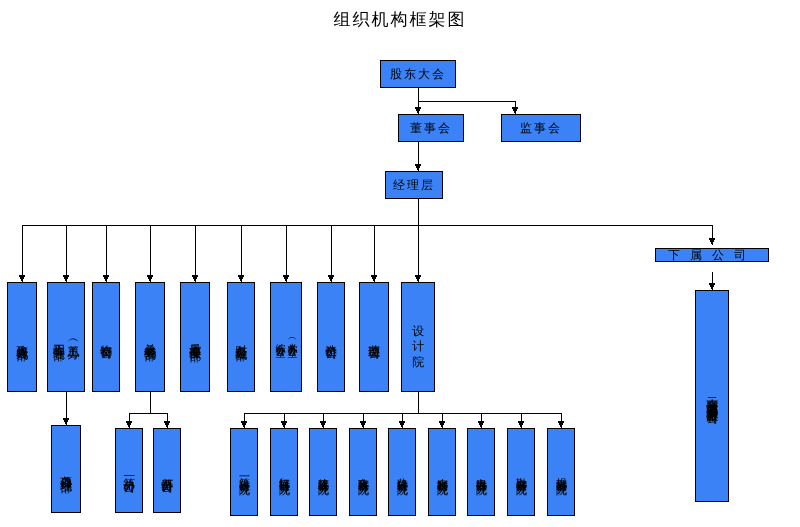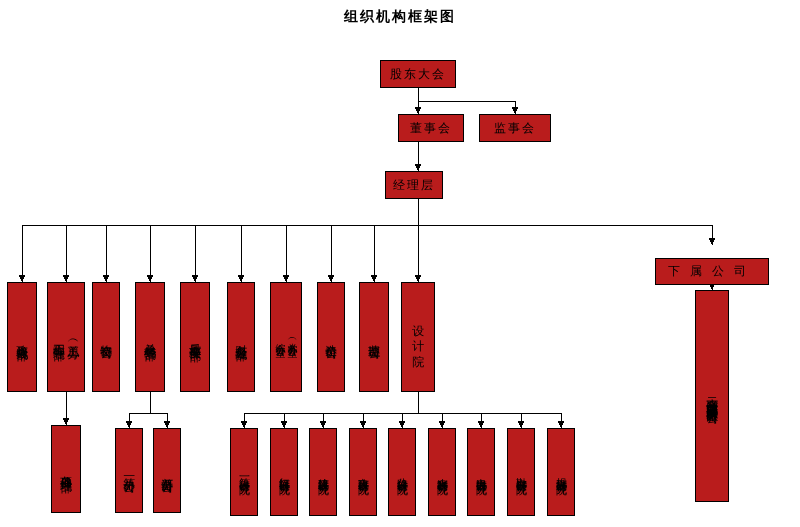--- a/index.html
+++ b/index.html
@@ -4,25 +4,25 @@
 <style>
   html,body { margin:0; padding:0; }
   body {
     width:800px; height:527px; background:#ffffff; color:#000;
     font-family:"Liberation Serif","DejaVu Serif",serif;
     overflow:hidden;
   }
   .canvas { position:relative; width:800px; height:527px; }
   .title {
     position:absolute; left:0; top:8px; width:100%;
-    text-align:center; font-weight:bold; font-size:14px; letter-spacing:2px;
+    text-align:center; font-weight:normal; font-size:17px; letter-spacing:2px;
   }
   .box {
     position:absolute; box-sizing:border-box;
-    border:1px solid #000; background:#b91c1c;
+    border:1px solid #000; background:#3b82f6;
     display:flex; align-items:center; justify-content:center;
     font-size:12px; text-align:center; z-index:2;
   }
   .v {
     writing-mode:vertical-lr; text-orientation:upright;
     text-align:center; letter-spacing:1px; line-height:1.2;
   }
   .col { display:block; }
   .fs10 { font-size:10px; }
   .fs11 { font-size:11px; }
@@ -100,21 +100,21 @@
       <line x1="712" y1="272" x2="712" y2="290" marker-end="url(#arrow)"></line>
     </g>
   </svg>
 
   <div class="box hsp2" style="left:380px;top:60px;width:76px;height:28px">
     <span>股东大会</span>
   </div>
   <div class="box hsp2" style="left:398px;top:114px;width:66px;height:28px">
     <span>董事会</span>
   </div>
-  <div class="box hsp2" style="left:479px;top:114px;width:72px;height:28px">
+  <div class="box hsp2" style="left:501px;top:114px;width:80px;height:28px">
     <span>监事会</span>
   </div>
   <div class="box hsp2" style="left:385px;top:171px;width:58px;height:28px">
     <span>经理层</span>
   </div>
 
   <div class="box" style="left:7px;top:282px;width:30px;height:110px">
     <div class="v">廉政合规部</div>
   </div>
 
@@ -153,21 +153,21 @@
   </div>
 
   <div class="box" style="left:359px;top:282px;width:30px;height:110px">
     <div class="v">监理公司</div>
   </div>
 
   <div class="box" style="left:401px;top:282px;width:34px;height:110px">
     <div class="v vspread">设计院</div>
   </div>
 
-  <div class="box hspread" style="left:655px;top:258px;width:114px;height:27px">
+  <div class="box hspread" style="left:655px;top:248px;width:114px;height:14px">
     <span>下属公司</span>
   </div>
   <div class="box" style="left:695px;top:290px;width:34px;height:212px">
     <div class="v">云南省设计院集团建设劳务有限公司</div>
   </div>
 
   <div class="box" style="left:51px;top:425px;width:30px;height:88px">
     <div class="v">各项目经理部</div>
   </div>
 

